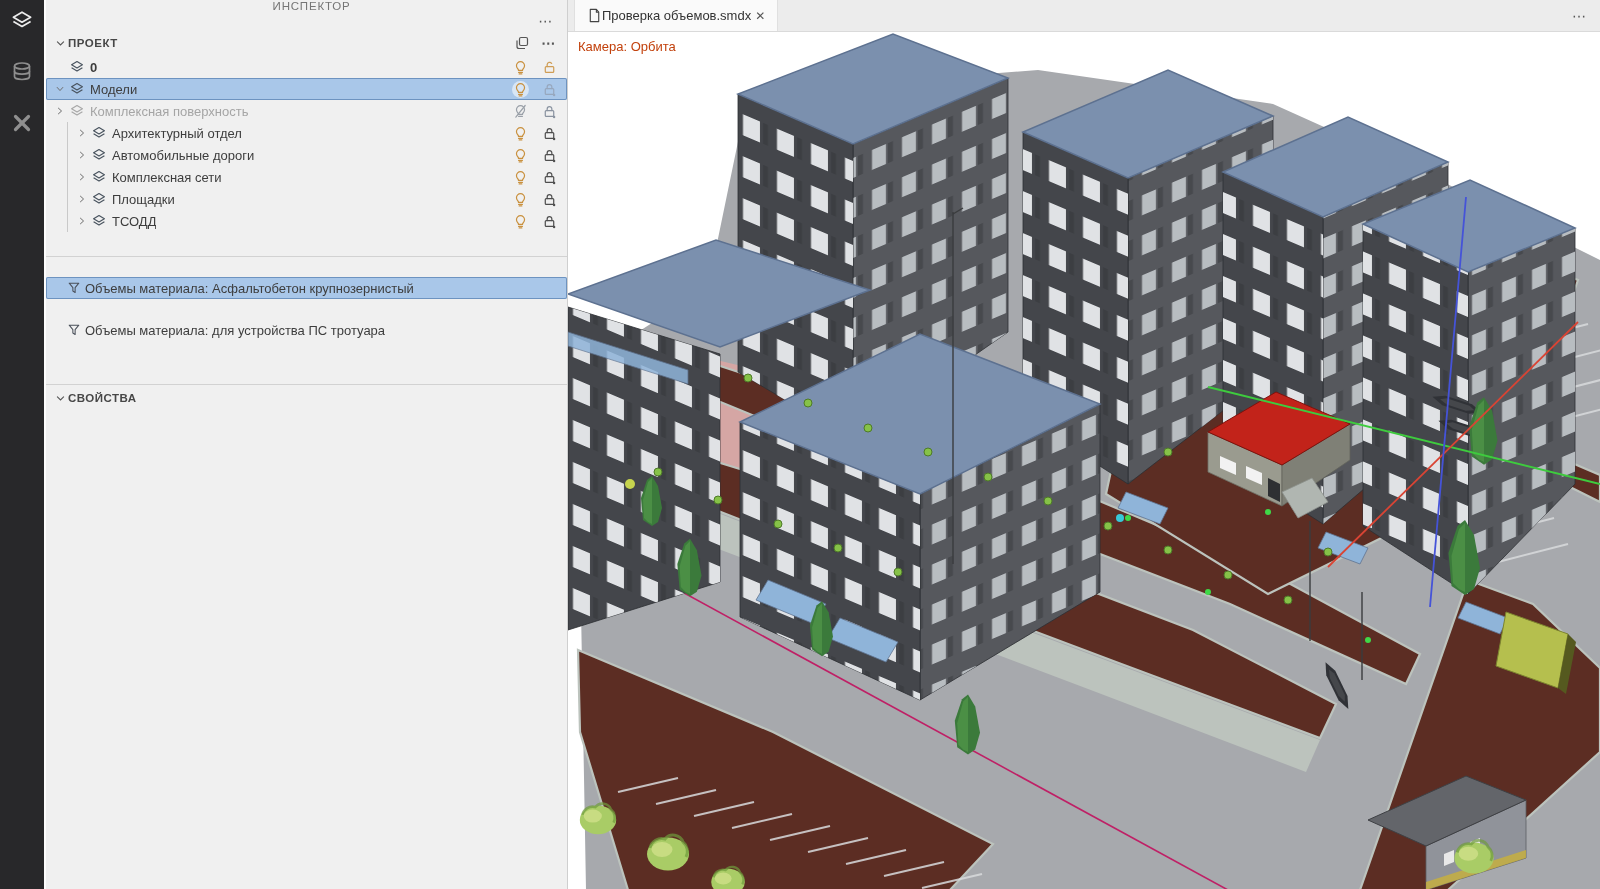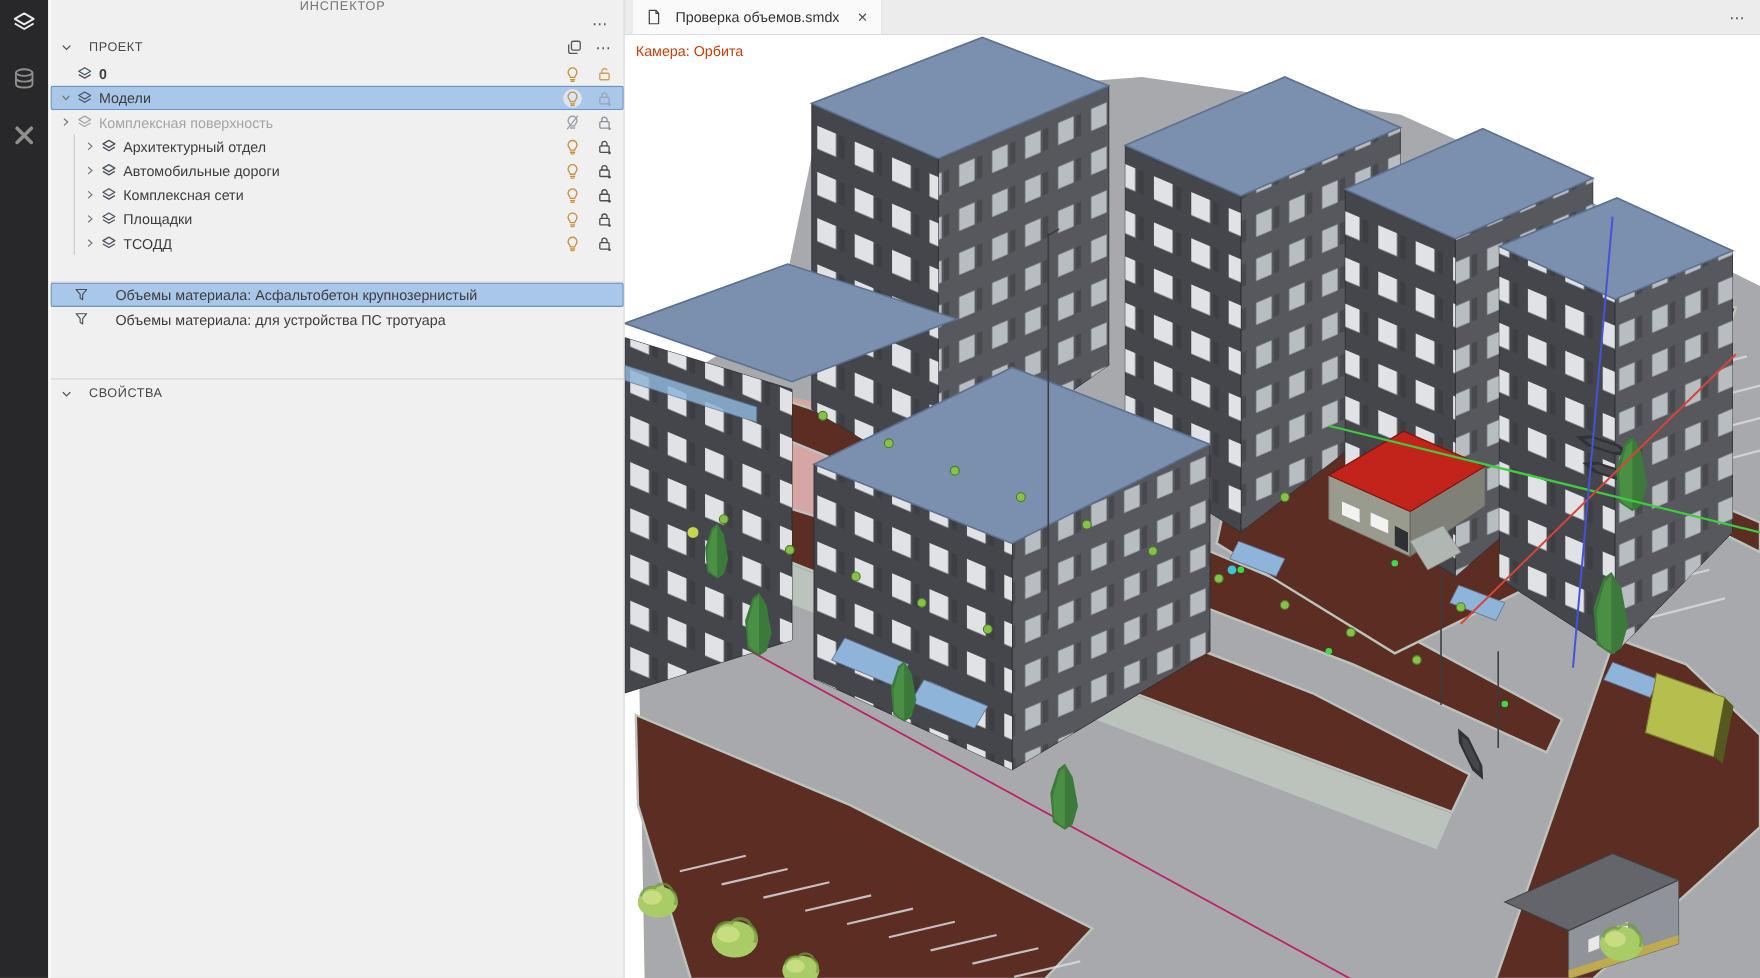--- a/index.html
+++ b/index.html
@@ -8,21 +8,21 @@
 
   
   #activitybar{width:44px;background:var(--activityBg);display:flex;flex-direction:column;align-items:center;padding-top:8px;gap:21px;flex:0 0 44px;}
   .act-btn{width:30px;height:30px;display:flex;align-items:center;justify-content:center;color:#8f8f8f;cursor:pointer;}
   .act-btn.active{color:#ececec;}
 
   
   #panel{width:521px;flex:0 0 521px;background:var(--panelBg);border-left:2px solid #fdfdfd;border-right:1px solid #cfcfcf;display:flex;flex-direction:column;font-size:13px;color:#3d3d3d;}
   .panel-head{height:30px;display:flex;align-items:center;padding:0 10px 0 20px;color:#757575;font-size:11.5px;letter-spacing:.8px;flex-direction:column;}
   .menu-dots{margin-left:auto;color:#555;font-size:14px;line-height:1;cursor:pointer;padding:2px 4px;}
-  .sect-head{height:26px;display:flex;align-items:center;gap:13px;padding:0 10px 0 7px;font-size:11.5px;font-weight:400;letter-spacing:.5px;color:#474747;}
+  .sect-head{height:26px;display:flex;align-items:center;gap:0;padding:0 10px 0 7px;font-size:11.5px;font-weight:700;letter-spacing:.5px;color:#474747;}
   .chev{width:15px;height:15px;color:#555;display:flex;align-items:center;justify-content:center;flex:0 0 15px;}
   .hdr-icons{margin-left:auto;display:flex;gap:10px;align-items:center;color:#555;}
   .hdr-icons .ic{width:17px;height:17px;display:flex;align-items:center;justify-content:center;cursor:pointer;}
 
   .row{height:22px;display:flex;align-items:center;padding:0 9px 0 6px;cursor:pointer;}
   .row .exp{width:16px;height:16px;flex:0 0 16px;color:#6e6e6e;display:flex;align-items:center;justify-content:center;}
   .row .licon{width:17px;height:17px;color:#49545f;margin-right:5px;display:flex;align-items:center;justify-content:center;flex:0 0 17px;}
   .row .lbl{white-space:nowrap;overflow:hidden;}
   .row.b0 .lbl{font-weight:700;}
   .row .ctrl{display:flex;gap:12px;margin-left:auto;align-items:center;}
@@ -36,28 +36,28 @@
   .lock-pale{color:#97a7bd;}
   .row.sel{background:var(--sel);box-shadow:inset 0 0 0 1px var(--selb);border-radius:2px;}
   .row.dim .lbl{color:#a5a5a5;}
   .row.dim .licon{color:#a8a8a8;}
   .children{position:relative;}
   .children::before{content:"";position:absolute;left:21px;top:0;bottom:0;width:1px;background:#c9c9c9;}
   .children .row{padding-left:28px;}
 
   .sep{height:1px;background:#d2d2d2;margin-top:24px;}
   .sep2{height:1px;background:#d2d2d2;margin-top:43px;}
-  .filter-row{height:22px;display:flex;align-items:center;gap:24px;padding:0 9px 0 20px;cursor:pointer;}
+  .filter-row{height:22px;display:flex;align-items:center;gap:4px;padding:0 9px 0 20px;cursor:pointer;margin-top:20px;}
   .filter-row .ficon{width:15px;height:15px;color:#4a505a;display:flex;align-items:center;justify-content:center;flex:0 0 15px;}
   .filter-row.sel{background:var(--sel);box-shadow:inset 0 0 0 1px var(--selb);border-radius:2px;}
 
   
   #viewport{flex:1;display:flex;flex-direction:column;background:#fff;min-width:0;}
   #tabbar{height:31px;background:#ececec;border-bottom:1px solid #dadada;display:flex;align-items:stretch;flex:0 0 31px;}
-  .tab{background:#fafafa;display:flex;align-items:center;gap:12px;padding:0 12px;font-size:13px;color:#333;margin-left:6px;border-right:1px solid #e0e0e0;border-left:1px solid #e0e0e0;}
+  .tab{background:#fafafa;display:flex;align-items:center;gap:0;padding:0 12px;font-size:13px;color:#333;margin-left:6px;border-right:1px solid #e0e0e0;border-left:1px solid #e0e0e0;}
   .tab .docicon{color:#444;display:flex;}
   .tab .close{color:#555;font-size:12px;margin-left:4px;cursor:pointer;}
   .vp-menu{margin-left:auto;color:#555;align-self:center;padding:0 14px;font-size:14px;cursor:pointer;}
   #scene{position:relative;width:1032px;height:858px;background:#fff;}
   #camera-label{position:absolute;left:10px;top:7px;font-size:13px;color:#c2410c;z-index:5;}
   svg.scene{display:block;}
 
   
   .sky{fill:var(--sky);}
   .ground{fill:var(--ground);}

